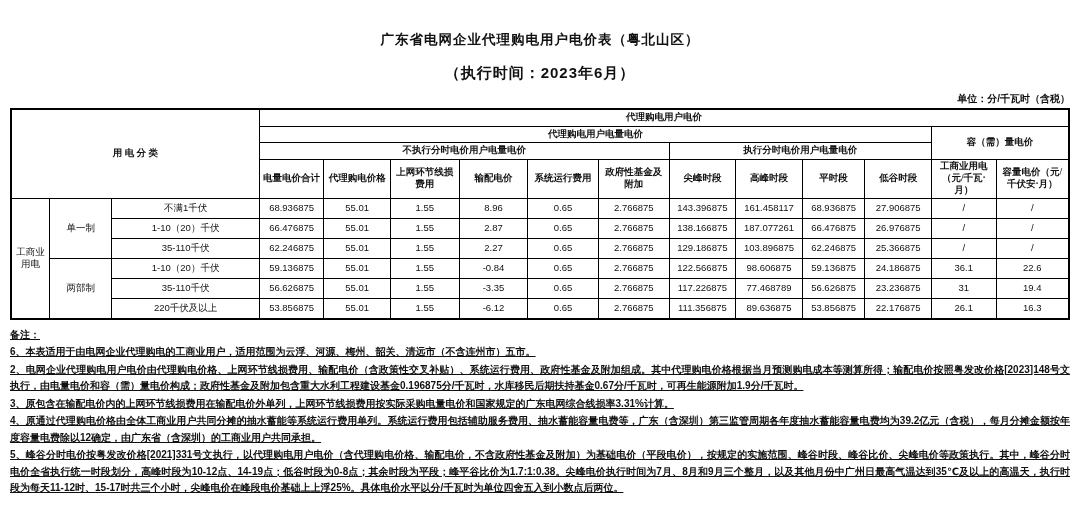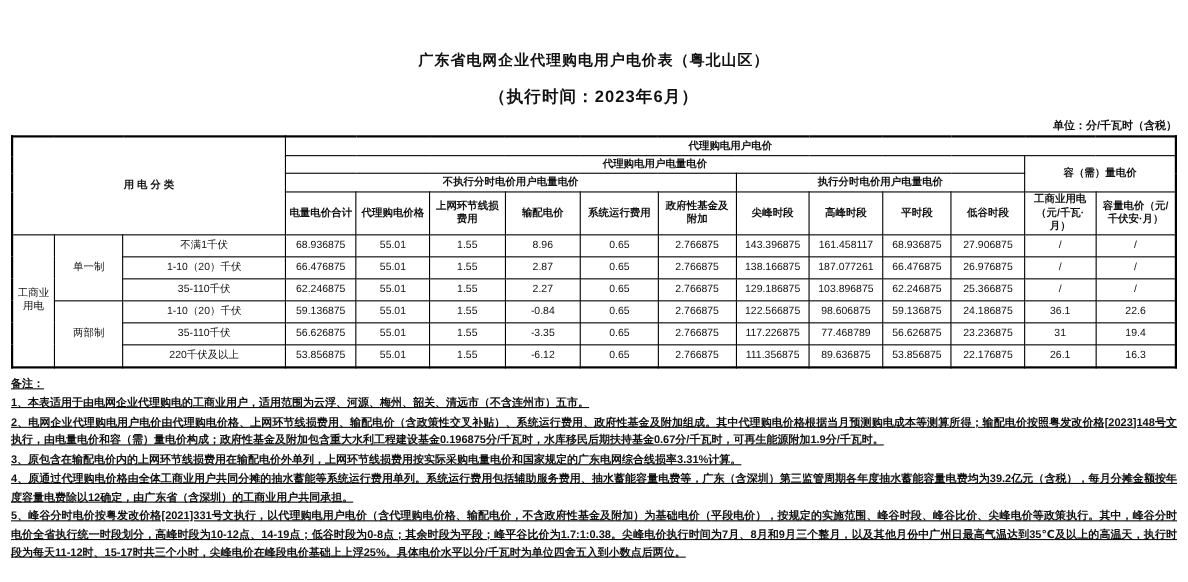--- a/index.html
+++ b/index.html
@@ -1,21 +1,21 @@
 <!DOCTYPE html>
 <html><head>
 <meta charset="utf-8">
 <style>
   html,body { margin:0; padding:0; }
   body {
     width:1080px; height:529px; background:#ffffff; overflow:hidden;
     font-family:"Liberation Sans","DejaVu Sans",sans-serif; color:#111;
     -webkit-font-smoothing:antialiased;
   }
-  .page { padding:16px 10px; }
+  .page { padding:1px 10px; }
   .title {
     text-align:center; font-weight:bold; font-size:13.5px;
     padding-top:30px; letter-spacing:1px;
   }
   .subtitle {
     text-align:center; font-weight:bold; font-size:15px;
     margin-top:15px; letter-spacing:1px;
   }
   .unit-note {
     text-align:right; font-size:10px; font-weight:bold;
@@ -23,21 +23,21 @@
   }
   table.price {
     border-collapse:collapse; table-layout:fixed; width:1060px;
     border:2px solid #000;
   }
   table.price td {
     border:1px solid #000; text-align:center; vertical-align:middle;
     font-size:9.5px; line-height:1.25; padding:1px 2px;
     word-break:break-all; overflow:hidden;
   }
-  thead td { font-weight:bold; }
+  thead td { font-weight:bold;font-family:Liberation Serif, serif; }
   tr.hrow-1 td { height:14px; }
   tr.hrow-2 td { height:13px; }
   tr.hrow-3 td { height:14px; }
   tr.hrow-4 td { height:34px; }
   tbody td { height:17px; font-weight:normal; }
   td.cat-cell, td.system-cell { font-weight:normal; }
   .notes { margin-top:7px; font-size:10px; line-height:16.5px; font-weight:bold;text-decoration:underline; }
   .notes-title { margin-bottom:1px; }
   .note-item { margin-bottom:1px; text-align:justify; }
 </style>
@@ -189,21 +189,21 @@
           <td>22.176875</td>
           <td>26.1</td>
           <td>16.3</td>
         </tr>
       </tbody>
   </table>
 
   <div class="notes">
     <div class="notes-title">备注：</div>
     <div id="notes-list">
-        <div class="note-item">1、本表适用于由电网企业代理购电的工商业用户，适用范围为云浮、河源、梅州、韶关、清远市（不含连州市）五市。</div>
+        <div class="note-item">6、本表适用于由电网企业代理购电的工商业用户，适用范围为云浮、河源、梅州、韶关、清远市（不含连州市）五市。</div>
         <div class="note-item">2、电网企业代理购电用户电价由代理购电价格、上网环节线损费用、输配电价（含政策性交叉补贴）、系统运行费用、政府性基金及附加组成。其中代理购电价格根据当月预测购电成本等测算所得；输配电价按照粤发改价格[2023]148号文执行，由电量电价和容（需）量电价构成；政府性基金及附加包含重大水利工程建设基金0.196875分/千瓦时，水库移民后期扶持基金0.67分/千瓦时，可再生能源附加1.9分/千瓦时。</div>
         <div class="note-item">3、原包含在输配电价内的上网环节线损费用在输配电价外单列，上网环节线损费用按实际采购电量电价和国家规定的广东电网综合线损率3.31%计算。</div>
         <div class="note-item">4、原通过代理购电价格由全体工商业用户共同分摊的抽水蓄能等系统运行费用单列。系统运行费用包括辅助服务费用、抽水蓄能容量电费等，广东（含深圳）第三监管周期各年度抽水蓄能容量电费均为39.2亿元（含税），每月分摊金额按年度容量电费除以12确定，由广东省（含深圳）的工商业用户共同承担。</div>
         <div class="note-item">5、峰谷分时电价按粤发改价格[2021]331号文执行，以代理购电用户电价（含代理购电价格、输配电价，不含政府性基金及附加）为基础电价（平段电价），按规定的实施范围、峰谷时段、峰谷比价、尖峰电价等政策执行。其中，峰谷分时电价全省执行统一时段划分，高峰时段为10-12点、14-19点；低谷时段为0-8点；其余时段为平段；峰平谷比价为1.7:1:0.38。尖峰电价执行时间为7月、8月和9月三个整月，以及其他月份中广州日最高气温达到35℃及以上的高温天，执行时段为每天11-12时、15-17时共三个小时，尖峰电价在峰段电价基础上上浮25%。具体电价水平以分/千瓦时为单位四舍五入到小数点后两位。</div>
       </div>
   </div>
 
 </div>
 
 </body></html>

